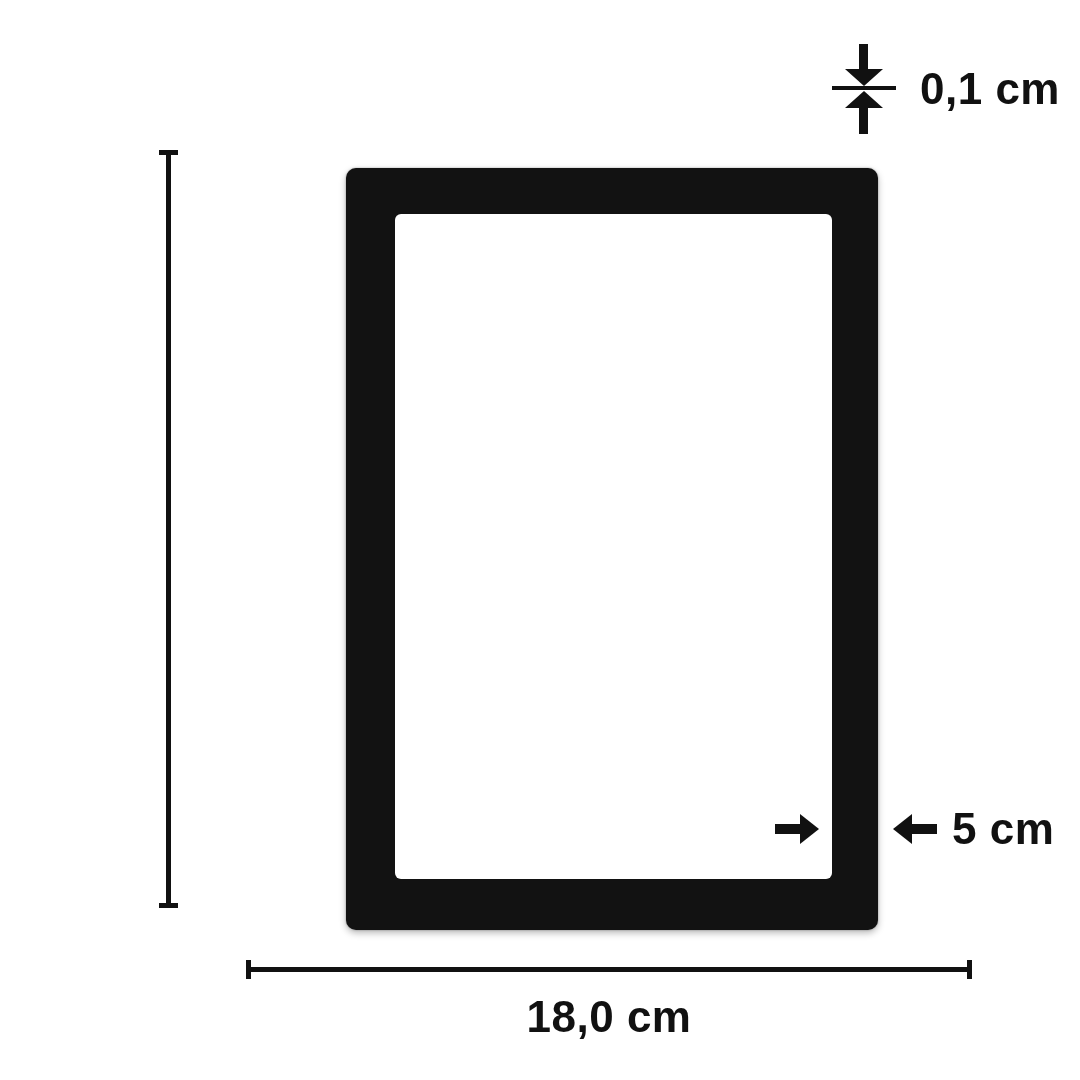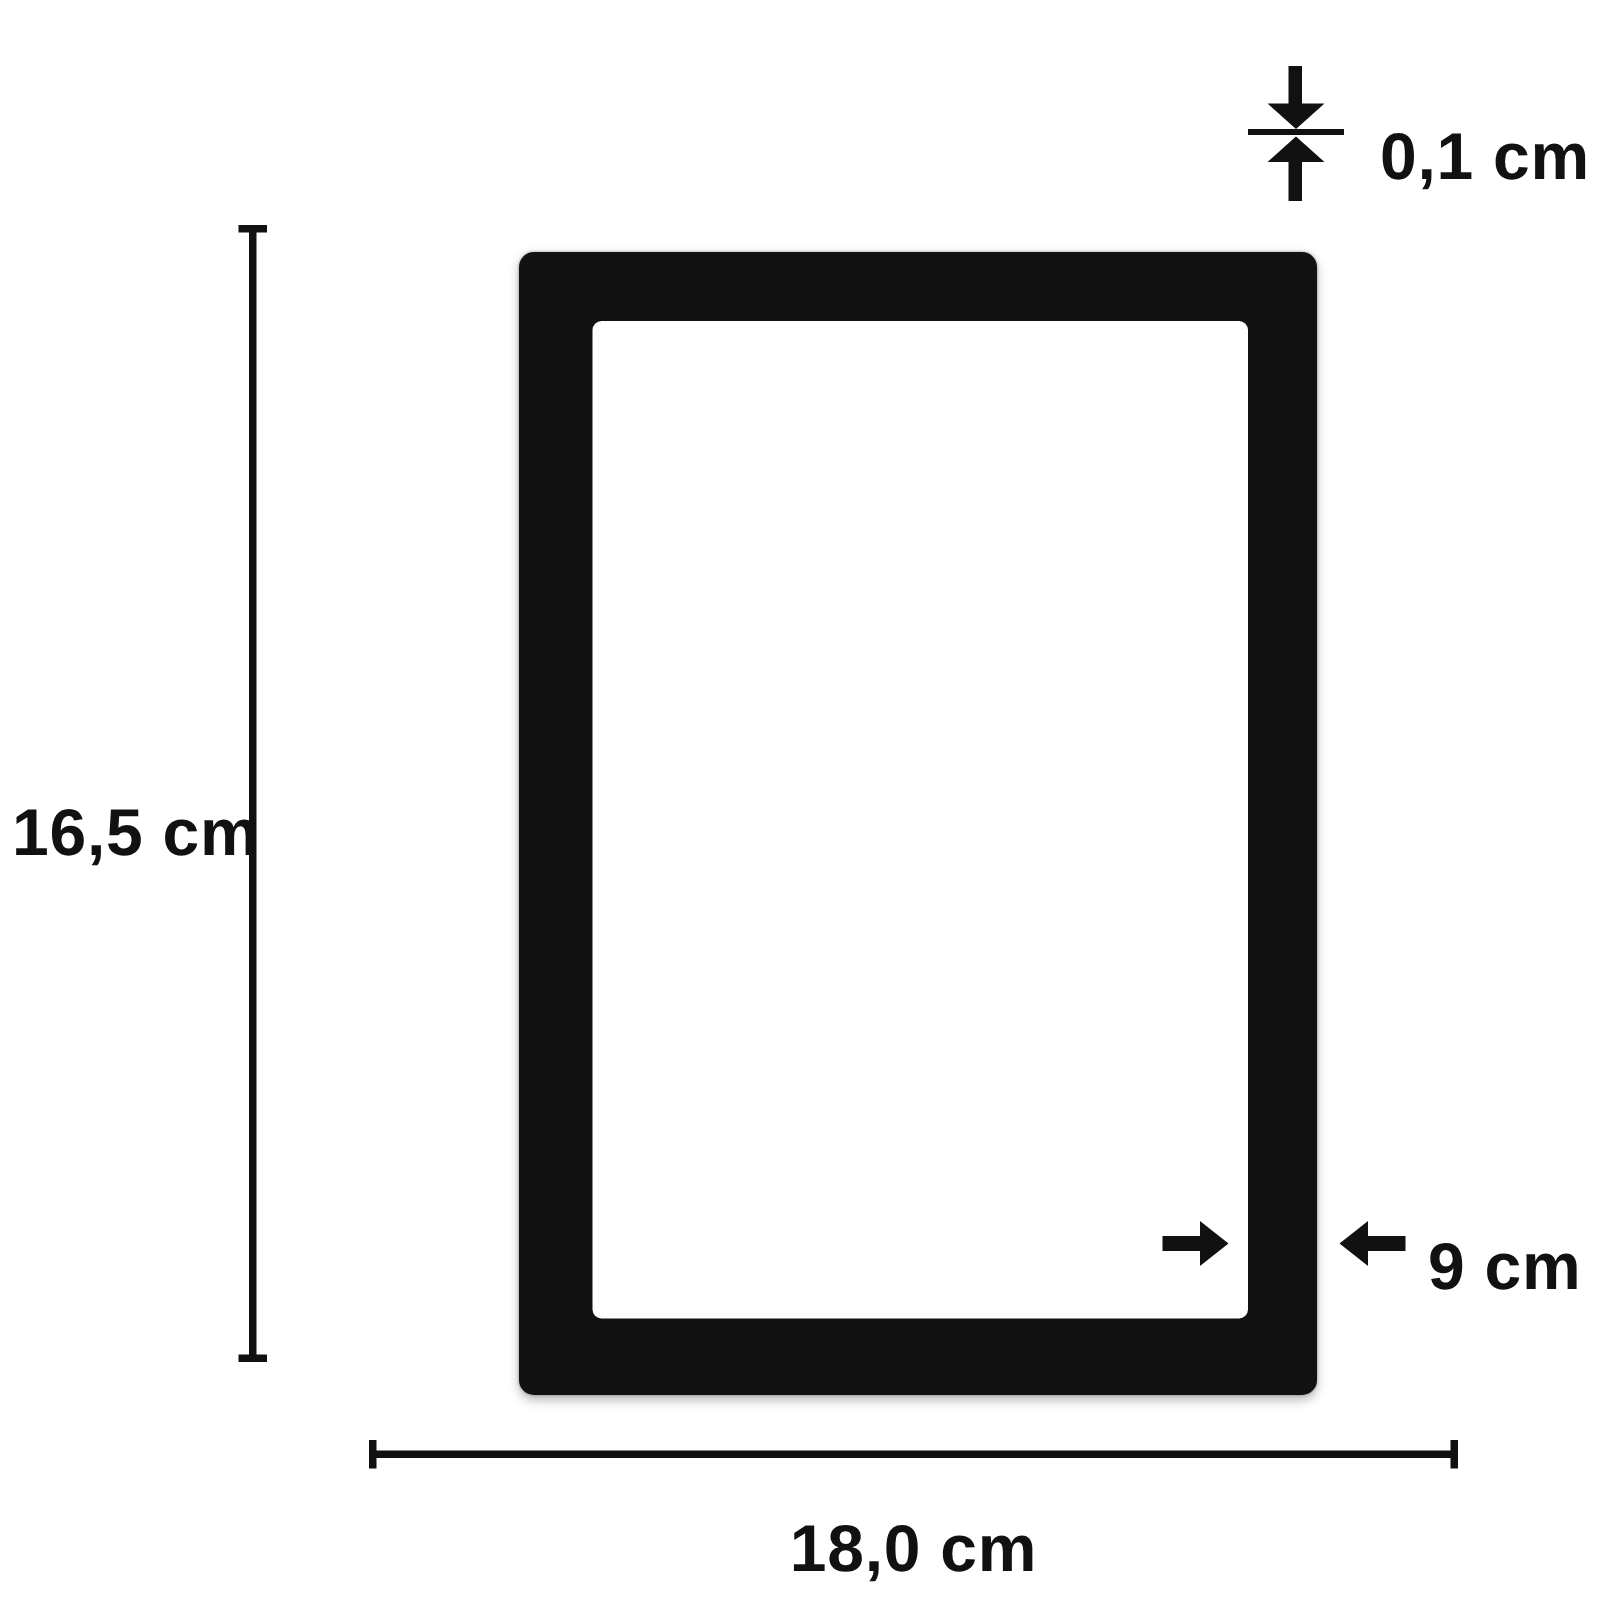--- a/index.html
+++ b/index.html
@@ -30,21 +30,20 @@
     border-radius:6px;
   }
 
   
   .dim-label{
     position:absolute;
     font-weight:700;font-size:44px;line-height:1;
     color:var(--text);
     letter-spacing:0.5px;
     white-space:nowrap;
-    margin-top:16px;
   }
   .line{position:absolute;background:var(--line);}
 
   
   .height-line{left:166px;top:152px;width:5px;height:756px;}
   .height-cap-top{left:159px;top:150px;width:19px;height:5px;}
   .height-cap-bottom{left:159px;top:903px;width:19px;height:5px;}
   .height-label{left:8px;top:518px;}
 
   
@@ -76,33 +75,32 @@
 
 <div class="canvas">
 
   <div class="frame">
     <div class="frame-window"></div>
   </div>
 
   <div class="line height-line"></div>
   <div class="line height-cap-top"></div>
   <div class="line height-cap-bottom"></div>
-  <div class="dim-label height-label">16,5 cm</div>
 
   <div class="line width-line"></div>
   <div class="line width-cap-left"></div>
   <div class="line width-cap-right"></div>
   <div class="dim-label width-label">18,0 cm</div>
 
   <div class="line thickness-line"></div>
   <div class="arrow-stem-v thickness-stem-top"></div>
   <div class="tri tri-down"></div>
   <div class="tri tri-up"></div>
   <div class="arrow-stem-v thickness-stem-bottom"></div>
   <div class="dim-label thickness-label">0,1 cm</div>
 
   <div class="arrow-stem-h border-stem-left"></div>
   <div class="tri tri-right"></div>
   <div class="tri tri-left"></div>
   <div class="arrow-stem-h border-stem-right"></div>
-  <div class="dim-label border-label">9 cm</div>
+  <div class="dim-label border-label">5 cm</div>
 
 </div>
 
 </body></html>

